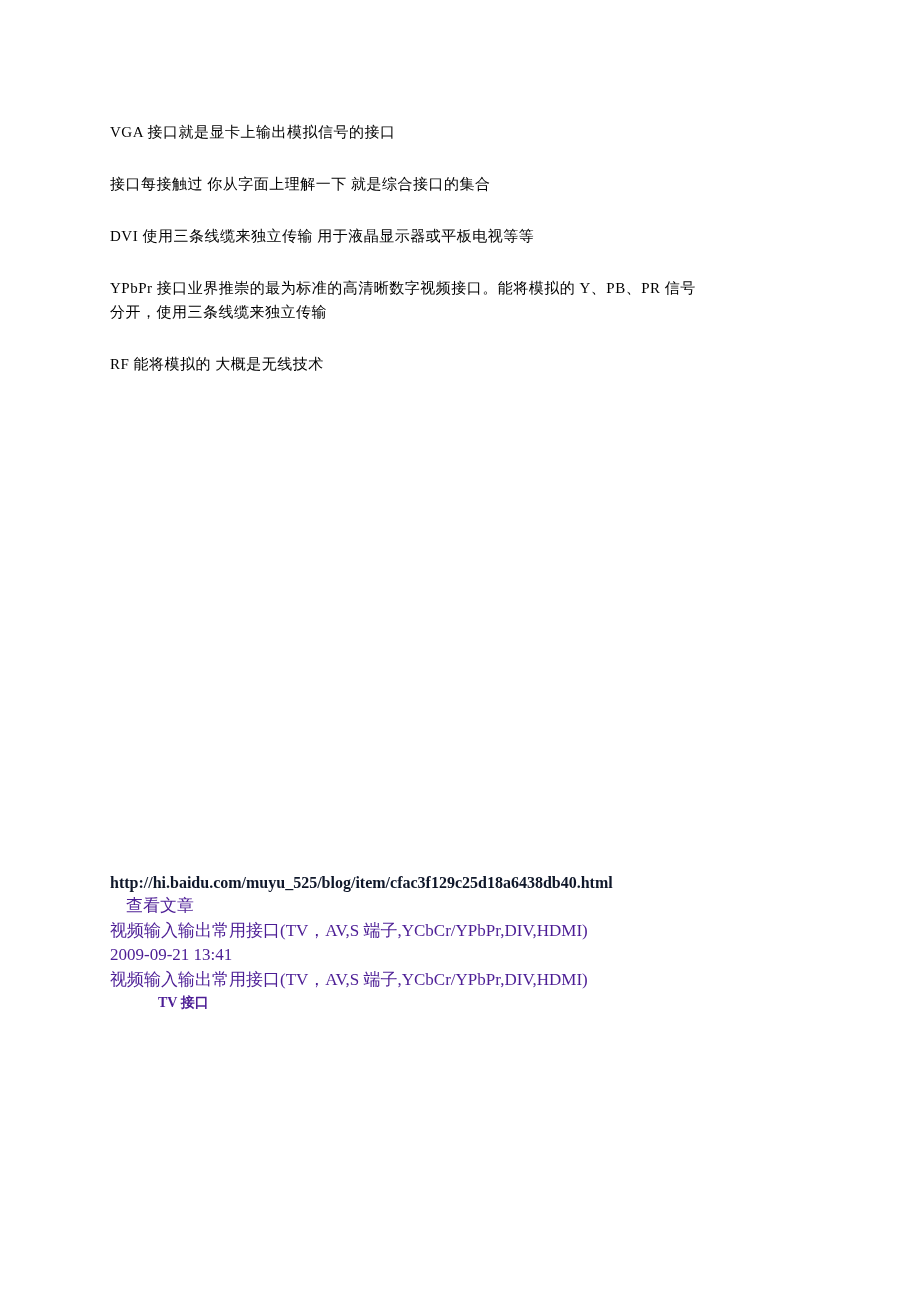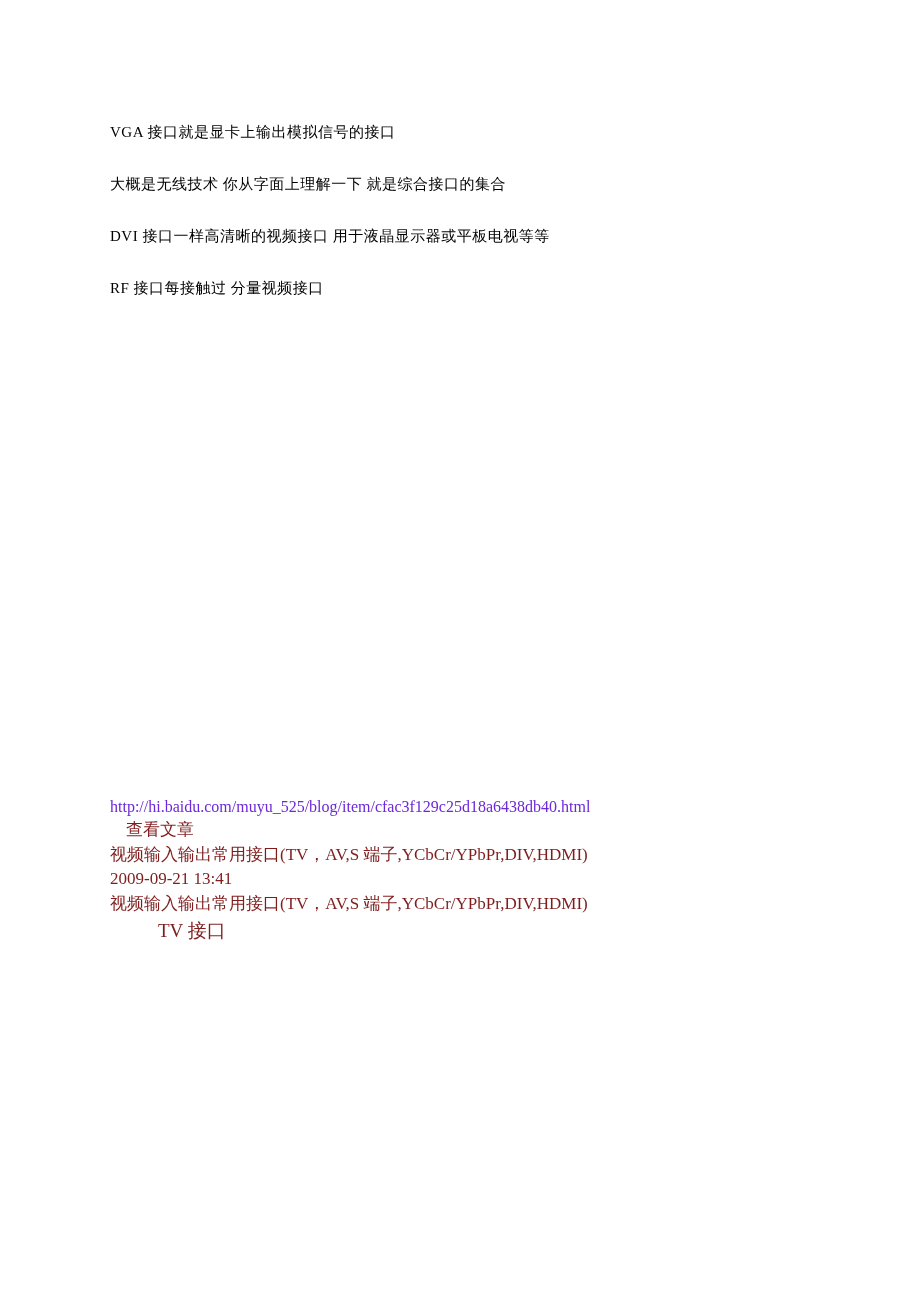--- a/index.html
+++ b/index.html
@@ -18,55 +18,56 @@
     font-size: 15px;
     color: #000;
     line-height: 1.6;
     margin-bottom: 28px;
     letter-spacing: 0.5px;
   }
   .spacer-large {
     height: 470px;
   }
   .link {
-    color: #6d28d9;
-    font-weight: normal;
+    color: #0f172a;
+    font-weight: bold;
     font-family: "Times New Roman", serif;
     font-size: 16px;
     text-decoration: none;
     display: block;
     margin-bottom: 2px;
   }
   .footer-block {
     font-size: 17px;
-    color: #7f1d1d;
+    color: #4c1d95;
     line-height: 1.45;
     font-family: "SimSun", "宋体", serif;
   }
   .footer-line {
     display: block;
   }
   .indent-small {
     padding-left: 16px;
   }
   .section-head {
-    font-weight: normal;
+    font-weight: bold;
     padding-left: 48px;
-    font-size: 19px;
+    font-size: 14px;
   }
 </style>
 </head>
 <body>
 
 <div class="page">
 
   <div class="para">VGA 接口就是显卡上输出模拟信号的接口</div>
-  <div class="para">大概是无线技术 你从字面上理解一下 就是综合接口的集合</div>
-  <div class="para">DVI 接口一样高清晰的视频接口 用于液晶显示器或平板电视等等</div>
-  <div class="para">RF 接口每接触过 分量视频接口</div>
+  <div class="para">接口每接触过 你从字面上理解一下 就是综合接口的集合</div>
+  <div class="para">DVI 使用三条线缆来独立传输 用于液晶显示器或平板电视等等</div>
+  <div class="para">YPbPr 接口业界推崇的最为标准的高清晰数字视频接口。能将模拟的 Y、PB、PR 信号分开，使用三条线缆来独立传输</div>
+  <div class="para">RF 能将模拟的 大概是无线技术</div>
 
   <div class="spacer-large"></div>
 
   <a class="link">http://hi.baidu.com/muyu_525/blog/item/cfac3f129c25d18a6438db40.html</a>
 
   <div class="footer-block">
     <span class="footer-line indent-small">查看文章</span>
     <span class="footer-line">视频输入输出常用接口(TV，AV,S 端子,YCbCr/YPbPr,DIV,HDMI)</span>
     <span class="footer-line">2009-09-21 13:41</span>
     <span class="footer-line">视频输入输出常用接口(TV，AV,S 端子,YCbCr/YPbPr,DIV,HDMI)</span>

